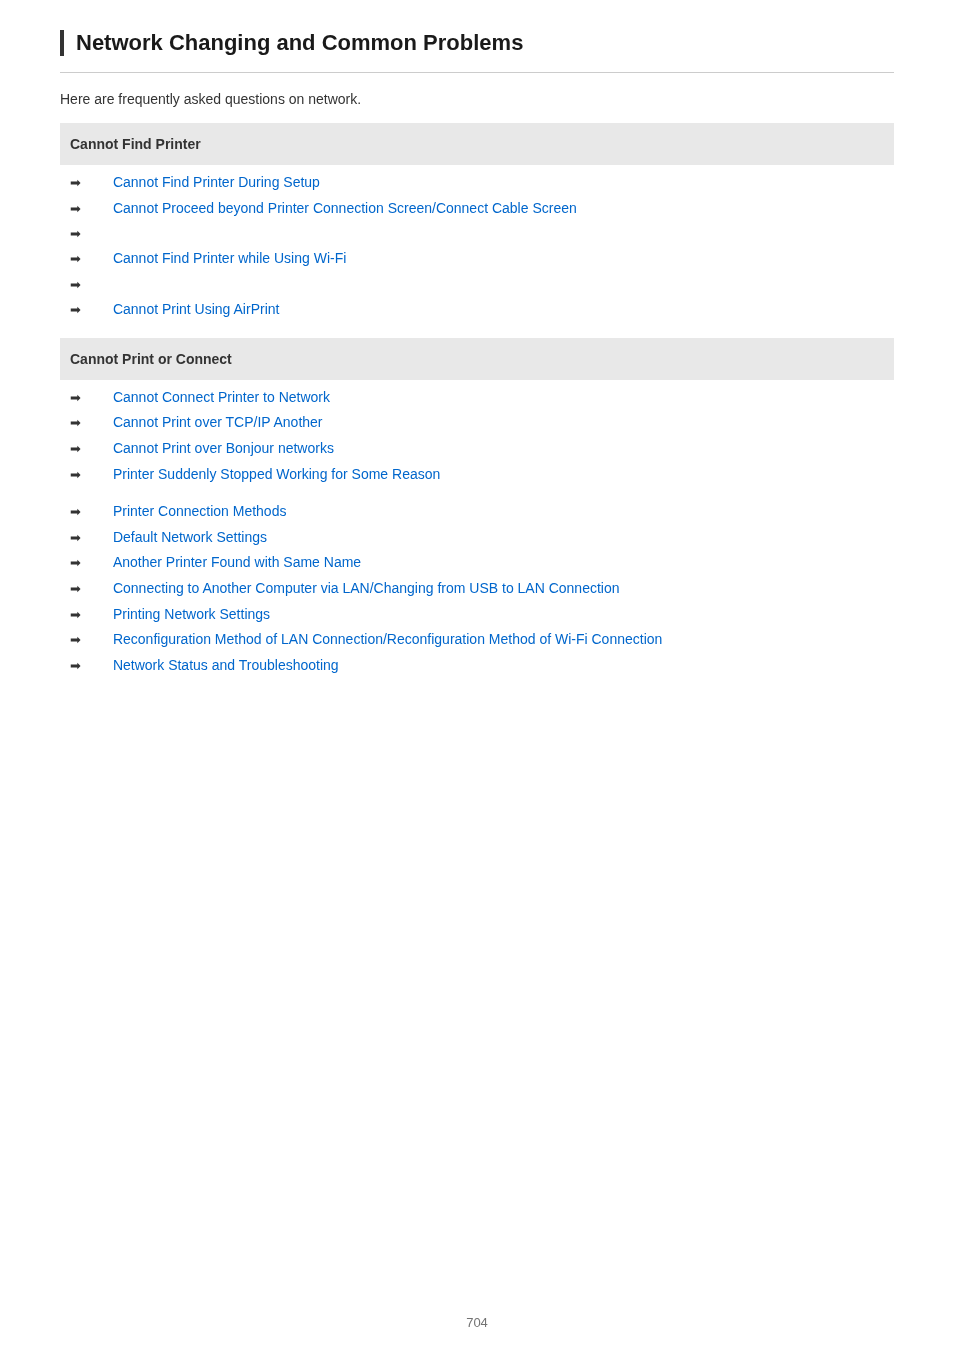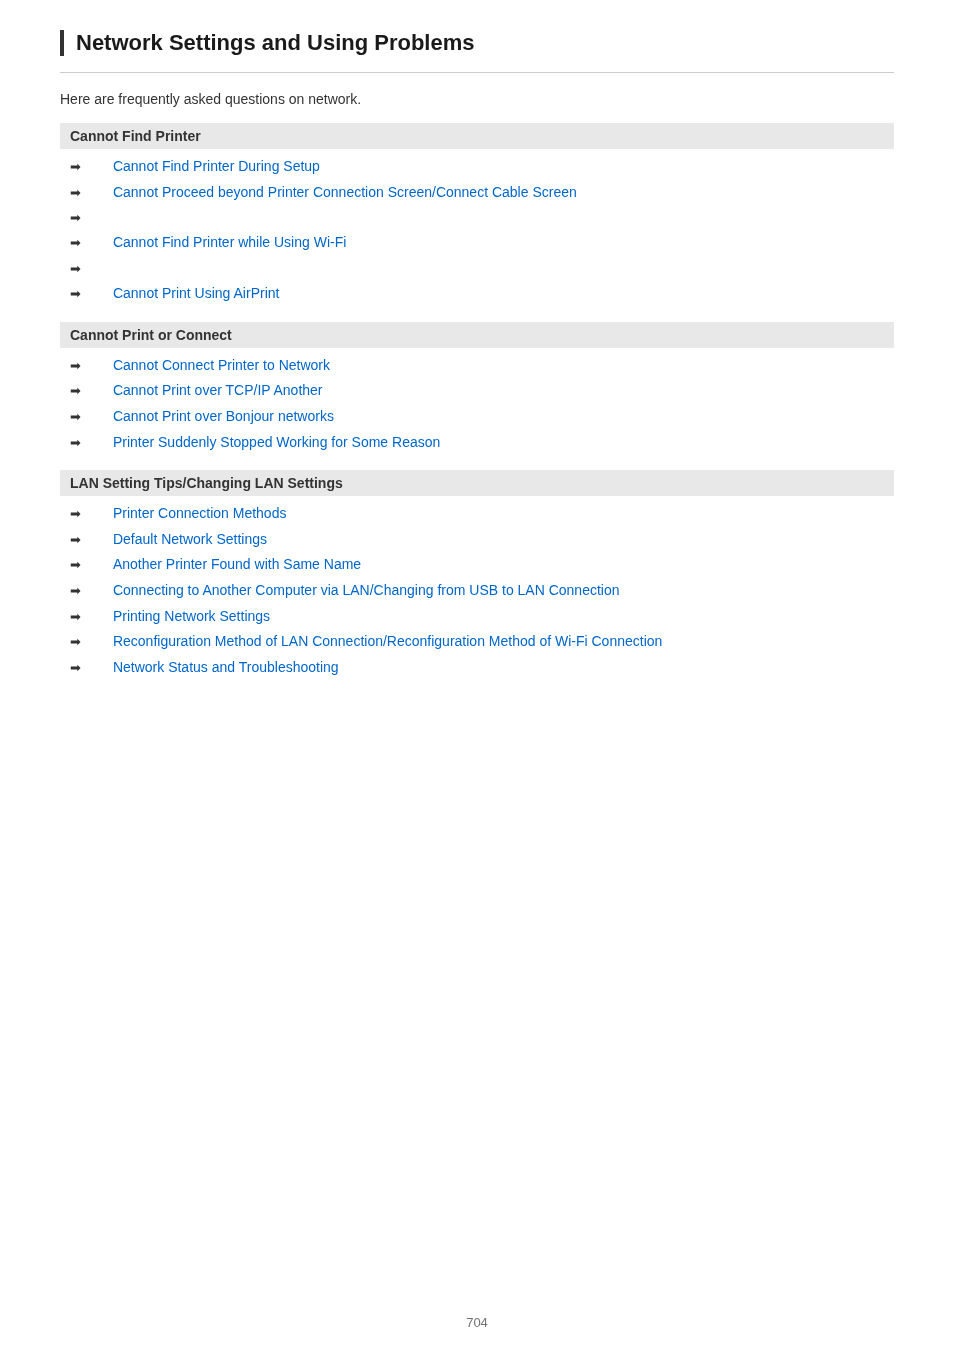--- a/index.html
+++ b/index.html
@@ -41,21 +41,21 @@
     }
 
     .intro-text {
       font-size: 14px;
       color: #333333;
       margin-bottom: 16px;
     }
 
     .section-header {
       background-color: #e8e8e8;
-      padding: 5px 10px;
+      padding: 13px 10px;
       font-size: 14px;
       font-weight: bold;
       color: #333333;
       margin-bottom: 8px;
     }
 
     .link-list {
       list-style: none;
       margin-bottom: 18px;
       padding-left: 10px;
@@ -91,21 +91,21 @@
       font-size: 13px;
       color: #737373;
     }
   </style>
 </head>
 <body>
 
 <div class="page-container">
 
   <div class="page-title-section">
-    <h1 class="page-title">Network Settings and Using Problems</h1>
+    <h1 class="page-title">Network Changing and Common Problems</h1>
   </div>
 
   <hr class="title-divider">
 
   <p class="intro-text">Here are frequently asked questions on network.</p>
 
   <div class="section-header">Cannot Find Printer</div>
   <ul class="link-list">
     <li>
       <span class="arrow-icon">➡</span>
@@ -144,21 +144,20 @@
     <li>
       <span class="arrow-icon">➡</span>
       <a href="#">Cannot Print over Bonjour networks</a>
     </li>
     <li>
       <span class="arrow-icon">➡</span>
       <a href="#">Printer Suddenly Stopped Working for Some Reason</a>
     </li>
   </ul>
 
-  <div class="section-header">LAN Setting Tips/Changing LAN Settings</div>
   <ul class="link-list">
     <li>
       <span class="arrow-icon">➡</span>
       <a href="#">Printer Connection Methods</a>
     </li>
     <li>
       <span class="arrow-icon">➡</span>
       <a href="#">Default Network Settings</a>
     </li>
     <li>

